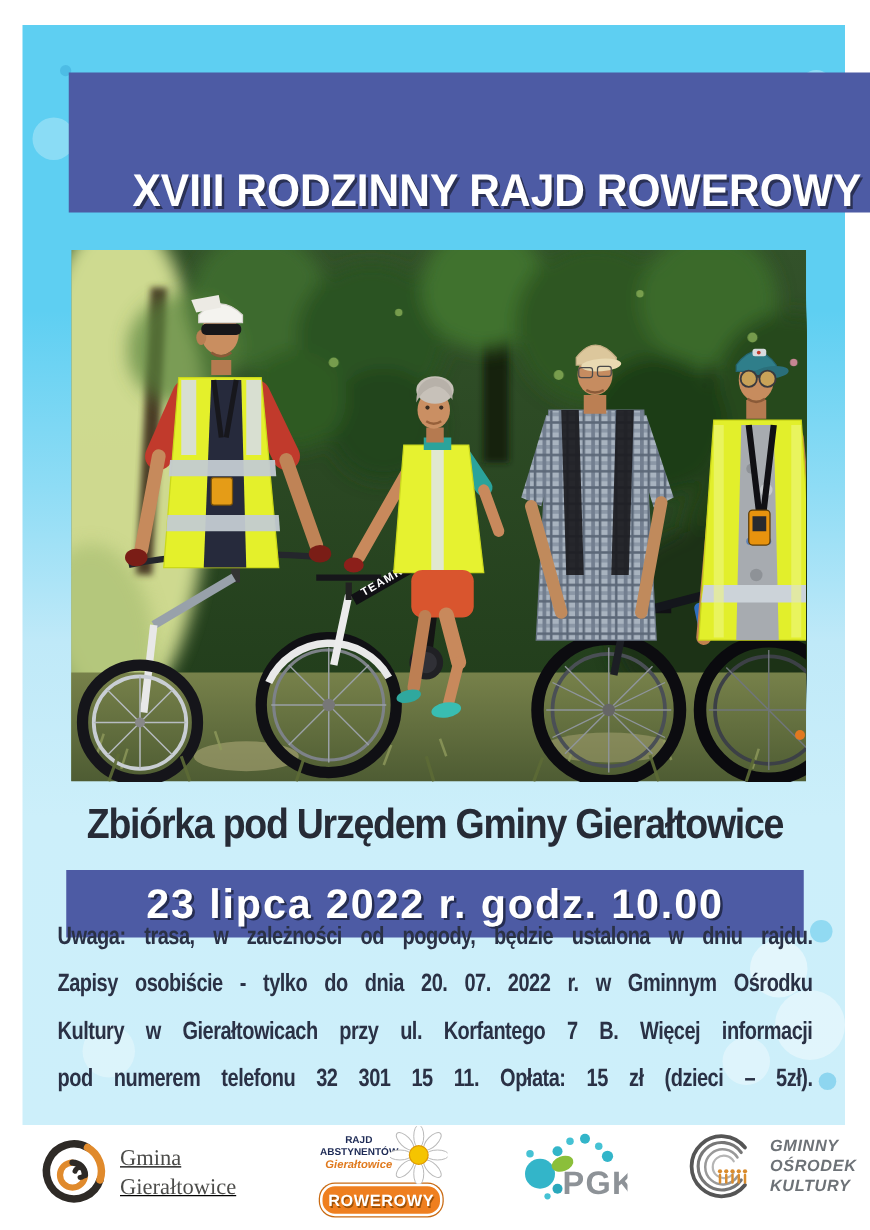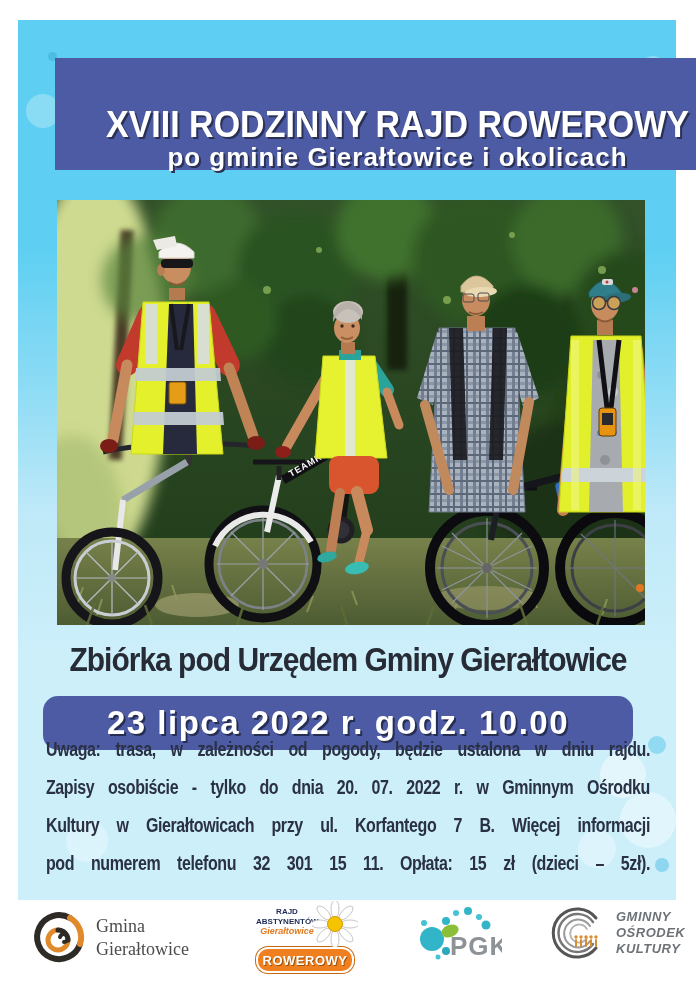--- a/index.html
+++ b/index.html
@@ -30,37 +30,37 @@
   
   .photo{position:absolute;left:57px;top:200px;width:588px;height:425px;overflow:hidden;}
   
   .meeting{
     position:absolute;left:46px;top:641px;width:604px;text-align:center;
     font-size:30px;font-weight:bold;color:#262b36;letter-spacing:-1px;white-space:nowrap;
     transform:scale(1,1.12);transform-origin:center top;
   }
   
   .datebar{
-    position:absolute;left:43px;top:696px;width:590px;height:54px;background:#4d5ba4;
-    display:flex;align-items:center;justify-content:center;border-radius:15px;
+    position:absolute;left:53px;top:696px;width:590px;height:54px;background:#4d5ba4;
+    display:flex;align-items:center;justify-content:center;
   }
   .datebar .date-text{
     color:#fff;font-weight:bold;font-size:33px;letter-spacing:1.5px;white-space:nowrap;
     text-shadow:2px 2px 0 #252d52;
   }
   
   .info{position:absolute;left:46px;top:738px;width:604px;overflow:visible;}
   .info-scale{width:755px;transform:scaleX(0.8);transform-origin:0 0;}
   .info-line{
     display:flex;justify-content:space-between;height:38px;align-items:flex-start;
     font-size:20px;font-weight:bold;color:#2a3145;letter-spacing:-0.5px;white-space:nowrap;
   }
   .info-line span{display:inline-block;}
   
-  .logo-gmina{position:absolute;left:30px;top:910px;display:flex;align-items:center;gap:10px;}
+  .logo-gmina{position:absolute;left:30px;top:910px;display:flex;align-items:center;gap:10px;text-decoration:underline;}
   .logo-gmina .gtxt{font-family:"Liberation Serif", serif;font-size:18px;color:#4c4c4a;line-height:1.3;}
   .logo-stok{position:absolute;left:256px;top:903px;width:100px;}
   .stok-top{position:relative;height:44px;}
   .stok-words{position:absolute;left:0;top:4px;width:62px;text-align:center;}
   .stok-words .w1,.stok-words .w2{font-size:8px;font-weight:bold;color:#1d2a55;line-height:1.2;}
   .stok-words .w3{font-size:9px;font-style:italic;font-weight:bold;color:#e07a1e;line-height:1.3;}
   .stok-flower{position:absolute;right:-2px;top:-2px;}
   .stok-badge{
     margin-top:0px;width:94px;height:22px;background:#ef7f1f;border:2px solid #fff;border-radius:12px;
     box-shadow:0 0 0 1px #c96a12;display:flex;align-items:center;justify-content:center;
@@ -82,21 +82,20 @@
   <div class="blob" style="left:648px;top:736px;width:18px;height:18px;background:rgba(96,200,235,.55);"></div>
   <div class="blob" style="left:655px;top:858px;width:14px;height:14px;background:rgba(80,190,230,.5);"></div>
   <div class="blob" style="left:66px;top:820px;width:42px;height:42px;background:rgba(255,255,255,.30);"></div>
   <div class="blob" style="left:26px;top:94px;width:34px;height:34px;background:rgba(255,255,255,.28);"></div>
   <div class="blob" style="left:640px;top:56px;width:26px;height:26px;background:rgba(255,255,255,.30);"></div>
   <div class="blob" style="left:48px;top:52px;width:9px;height:9px;background:rgba(60,170,215,.5);"></div>
 </div>
 
 <div class="header-box">
   <div class="header-title">XVIII RODZINNY RAJD ROWEROWY</div>
-  <div class="header-sub">po gminie Gierałtowice i okolicach</div>
 </div>
 
 <div class="photo">
 <svg width="588" height="425" viewBox="0 0 588 425" xmlns="http://www.w3.org/2000/svg">
   <defs>
     <linearGradient id="forest" x1="0" y1="0" x2="0" y2="1">
       <stop offset="0" stop-color="#33522a"></stop>
           <stop offset="1" stop-color="#1f3a19"></stop>
     </linearGradient>
     <linearGradient id="grassg" x1="0" y1="0" x2="0" y2="1">

